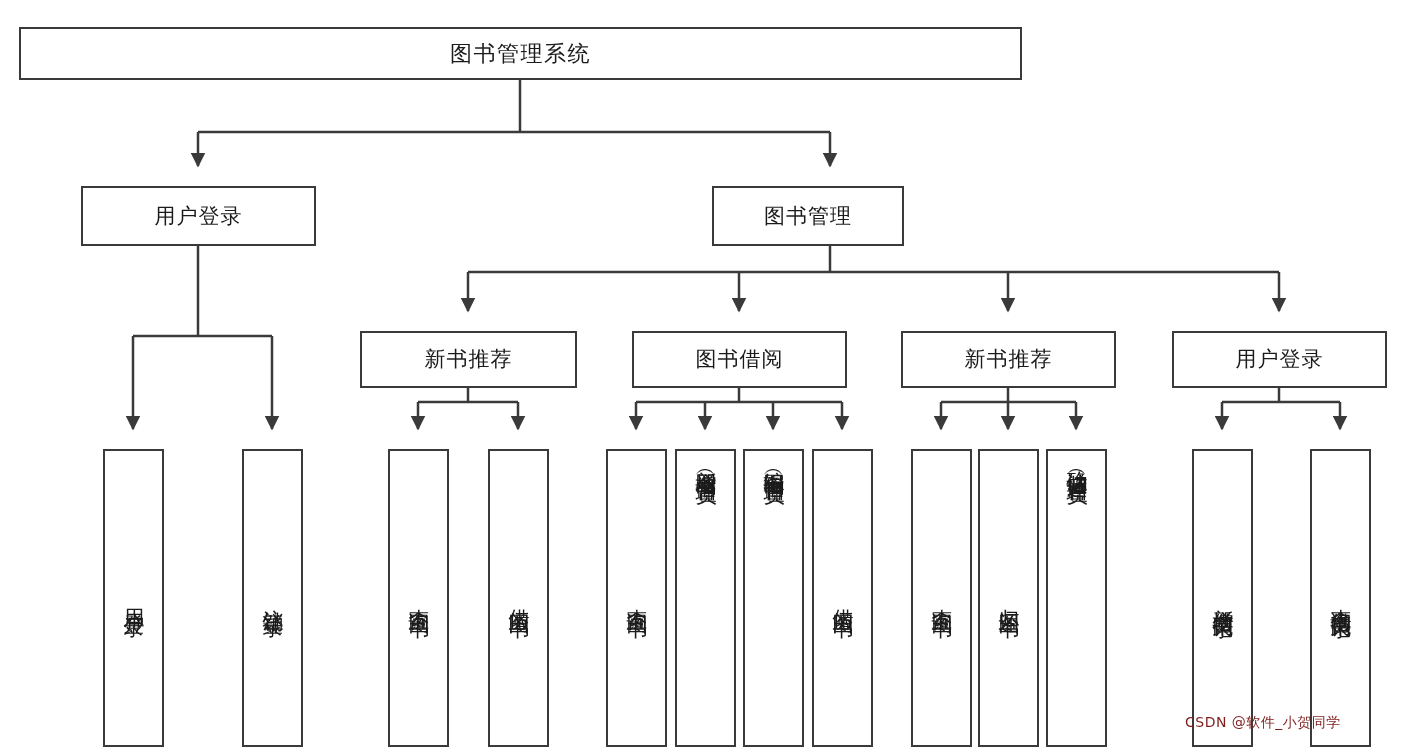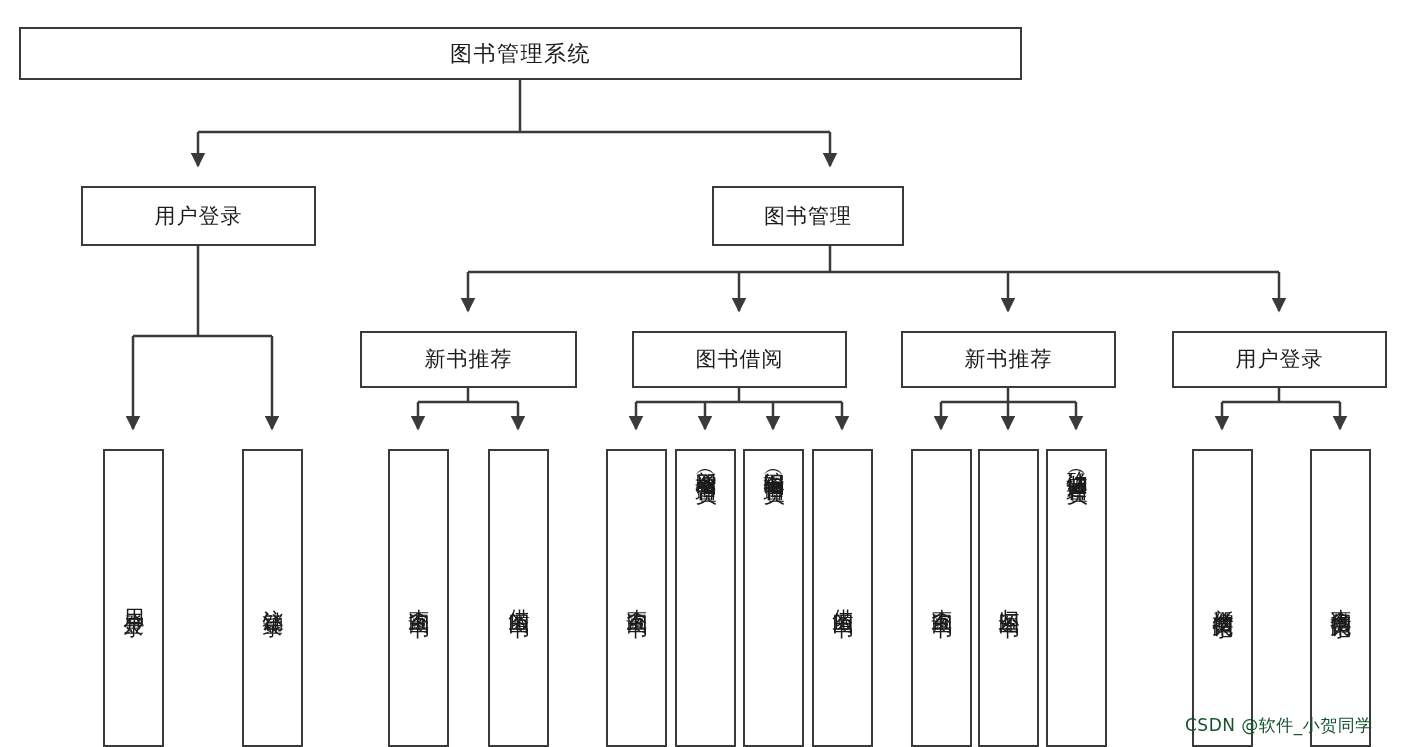--- a/index.html
+++ b/index.html
@@ -68,22 +68,22 @@
   .node.v.tall .lbl {
     letter-spacing: 2px;
   }
   .node.v.topalign {
     align-items: flex-start;
   }
   .watermark {
     position: absolute;
     left: 1185px;
     top: 714px;
-    font-size: 17px;
-    color: #14532d;
+    font-size: 14px;
+    color: #7f1d1d;
     letter-spacing: 0.5px;
     z-index: 5;
     white-space: nowrap;
     text-align: right;
   }
 </style>
 </head>
 <body>
 
 <div id="canvas">

